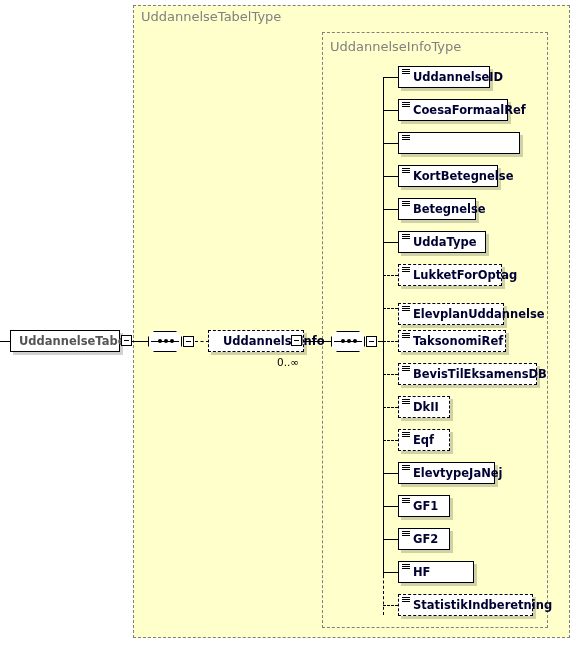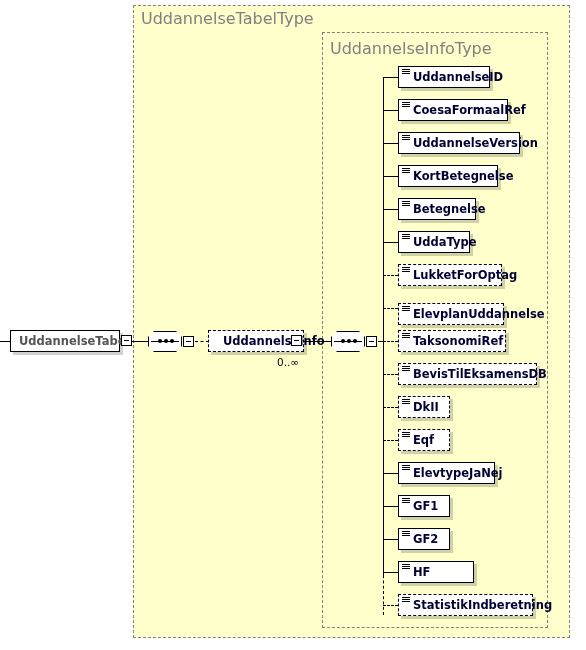--- a/index.html
+++ b/index.html
@@ -25,21 +25,21 @@
   
   .type-box {
     position: absolute;
     background: #ffffcc;
     border: 1px dashed #808080;
     box-sizing: border-box;
   }
   .type-label {
     position: absolute;
     color: #808080;
-    font-size: 16px;
+    font-size: 13px;
     font-family: "DejaVu Sans", sans-serif;
     white-space: nowrap;
   }
 
   
   .node {
     position: absolute;
     box-sizing: border-box;
     background: #ffffff;
     border: 1px solid #000000;
@@ -224,35 +224,35 @@
       <div class="node" style="left: 398px; top: 99px; width: 110px;"><span class="elem-glyph">
           <i></i>
           <i></i>
           <i></i>
         </span><span>CoesaFormaalRef</span></div>
       <div class="line hline" style="left: 383px; top: 143px; width: 15px;"></div>
       <div class="node" style="left: 398px; top: 132px; width: 122px;"><span class="elem-glyph">
           <i></i>
           <i></i>
           <i></i>
-        </span><span>UddannelseVersion</span></div>
+        </span></div>
       <div class="line hline" style="left: 383px; top: 176px; width: 15px;"></div>
       <div class="node" style="left: 398px; top: 165px; width: 100px;"><span class="elem-glyph">
           <i></i>
           <i></i>
           <i></i>
         </span><span>KortBetegnelse</span></div>
       <div class="line hline" style="left: 383px; top: 209px; width: 15px;"></div>
       <div class="node" style="left: 398px; top: 198px; width: 78px;"><span class="elem-glyph">
           <i></i>
           <i></i>
           <i></i>
         </span><span>Betegnelse</span></div>
       <div class="line hline" style="left: 383px; top: 242px; width: 15px;"></div>
-      <div class="node" style="left: 398px; top: 231px; width: 72px;"><span class="elem-glyph">
+      <div class="node" style="left: 398px; top: 231px; width: 88px;"><span class="elem-glyph">
           <i></i>
           <i></i>
           <i></i>
         </span><span>UddaType</span></div>
       <div class="line hline dash" style="left: 383px; top: 275px; width: 15px;"></div>
       <div class="node optional" style="left: 398px; top: 264px; width: 104px;"><span class="elem-glyph">
           <i></i>
           <i></i>
           <i></i>
         </span><span>LukketForOptag</span></div>

